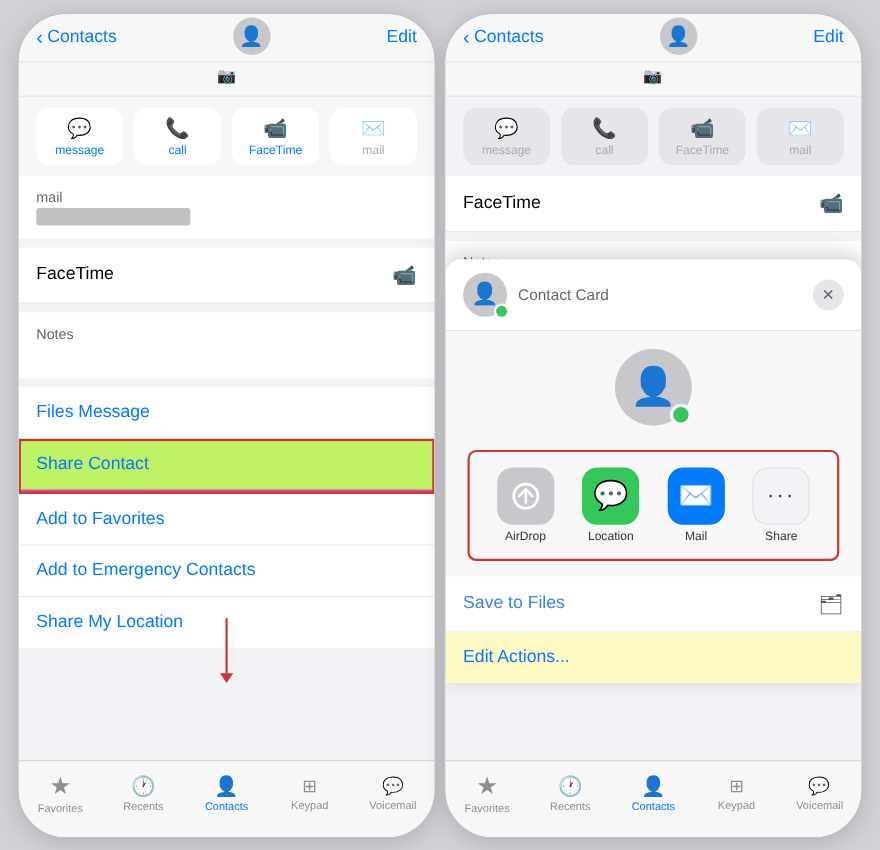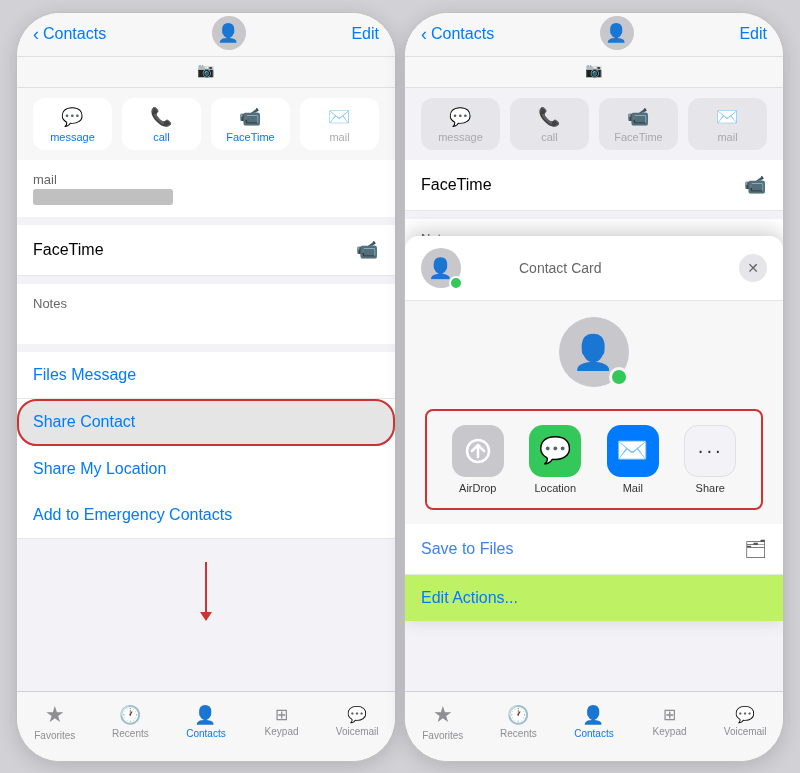--- a/index.html
+++ b/index.html
@@ -266,21 +266,20 @@
       width: 14px;
       height: 14px;
       border-radius: 50%;
       background: #34c759;
       border: 2px solid #fff;
     }
 
     .share-contact-name {
       font-size: 14px;
       color: #666;
-      margin-left: 48px;
     }
 
     .share-sheet-close {
       width: 28px;
       height: 28px;
       border-radius: 50%;
       background: #e5e5ea;
       display: flex;
       align-items: center;
       justify-content: center;
@@ -367,21 +366,21 @@
       color: #3b82f6;
     }
 
     .save-files-icon {
       font-size: 18px;
       color: #555;
     }
 
     .edit-actions-row {
       padding: 14px 16px;
-      background: #bef264;
+      background: #fef9c3;
     }
 
     .edit-actions-label {
       font-size: 16px;
       color: #007aff;
     }
   </style>
 </head>
 <body>
 
@@ -441,28 +440,31 @@
       <div class="detail-row" style="min-height:60px;">
         <div class="detail-field-label">Notes</div>
       </div>
     </div>
 
     <div class="section-group" style="margin-top:8px;">
       <div class="action-row">
         <span class="action-row-text">Files Message</span>
       </div>
 
-      <div style="padding:14px 16px;border-bottom:1px solid #ec4899;background:#e5e5e5;outline:2px solid #cc3333;outline-offset:-2px;position:relative;z-index:1;border-radius:20px;">
+      <div style="padding:14px 16px;border-bottom:4px solid #ec4899;background:#bef264;outline:2px solid #cc3333;outline-offset:-2px;position:relative;z-index:1;">
         <span class="action-row-text">Share Contact</span>
+      </div>
+      <div class="action-row">
+        <span class="action-row-text">Add to Favorites</span>
+      </div>
+      <div class="action-row">
+        <span class="action-row-text">Add to Emergency Contacts</span>
       </div>
       <div class="action-row" style="border-bottom:none;">
         <span class="action-row-text">Share My Location</span>
-      </div>
-      <div class="action-row">
-        <span class="action-row-text">Add to Emergency Contacts</span>
       </div>
     </div>
 
   </div>
 
   <div style="position:absolute;bottom:140px;left:50%;transform:translateX(-50%);display:flex;flex-direction:column;align-items:center;">
     <div style="width:2px;height:50px;background:#cc3333;"></div>
     <div style="width:0;height:0;border-left:6px solid transparent;border-right:6px solid transparent;border-top:9px solid #cc3333;"></div>
   </div>
 

